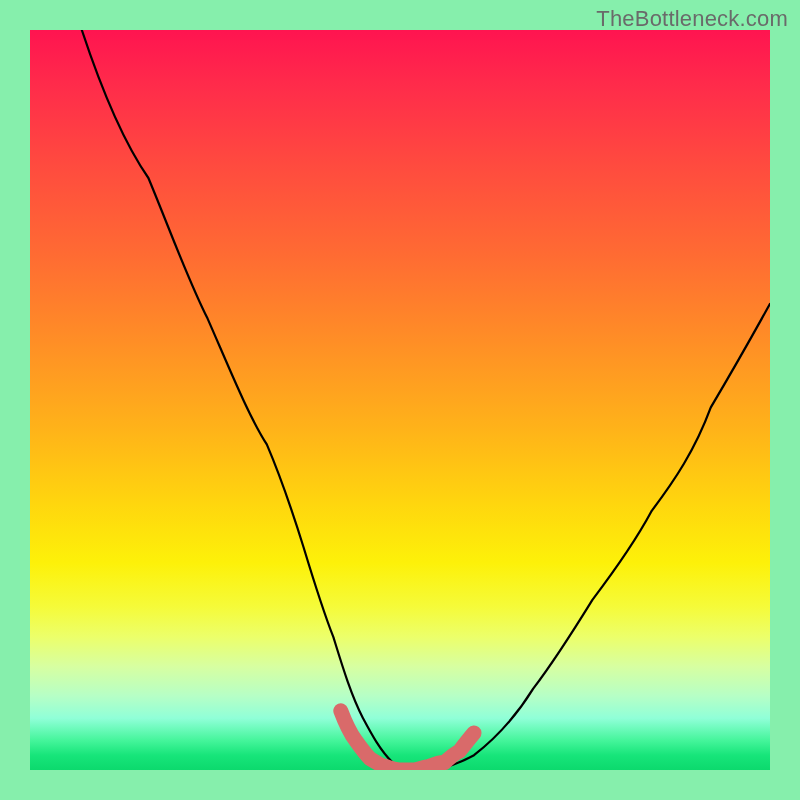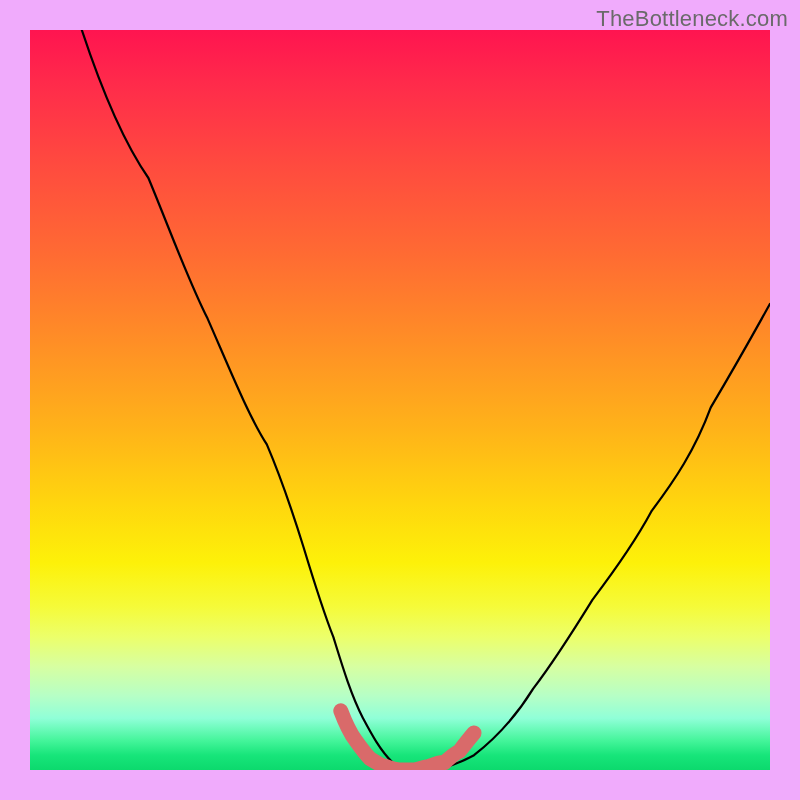--- a/index.html
+++ b/index.html
@@ -10,21 +10,21 @@
     background: #000;
     overflow: hidden;
     font-family: Arial, Helvetica, sans-serif;
   }
   .frame {
     position: absolute;
     left: 0;
     top: 0;
     width: 800px;
     height: 800px;
-    background: #f0abfc;
+    background: #86efac;
   }
   .plot-area {
     position: absolute;
     left: 30px;
     top: 30px;
     width: 740px;
     height: 740px;
     background: linear-gradient(
       to bottom,
       #ff1450 0%,

